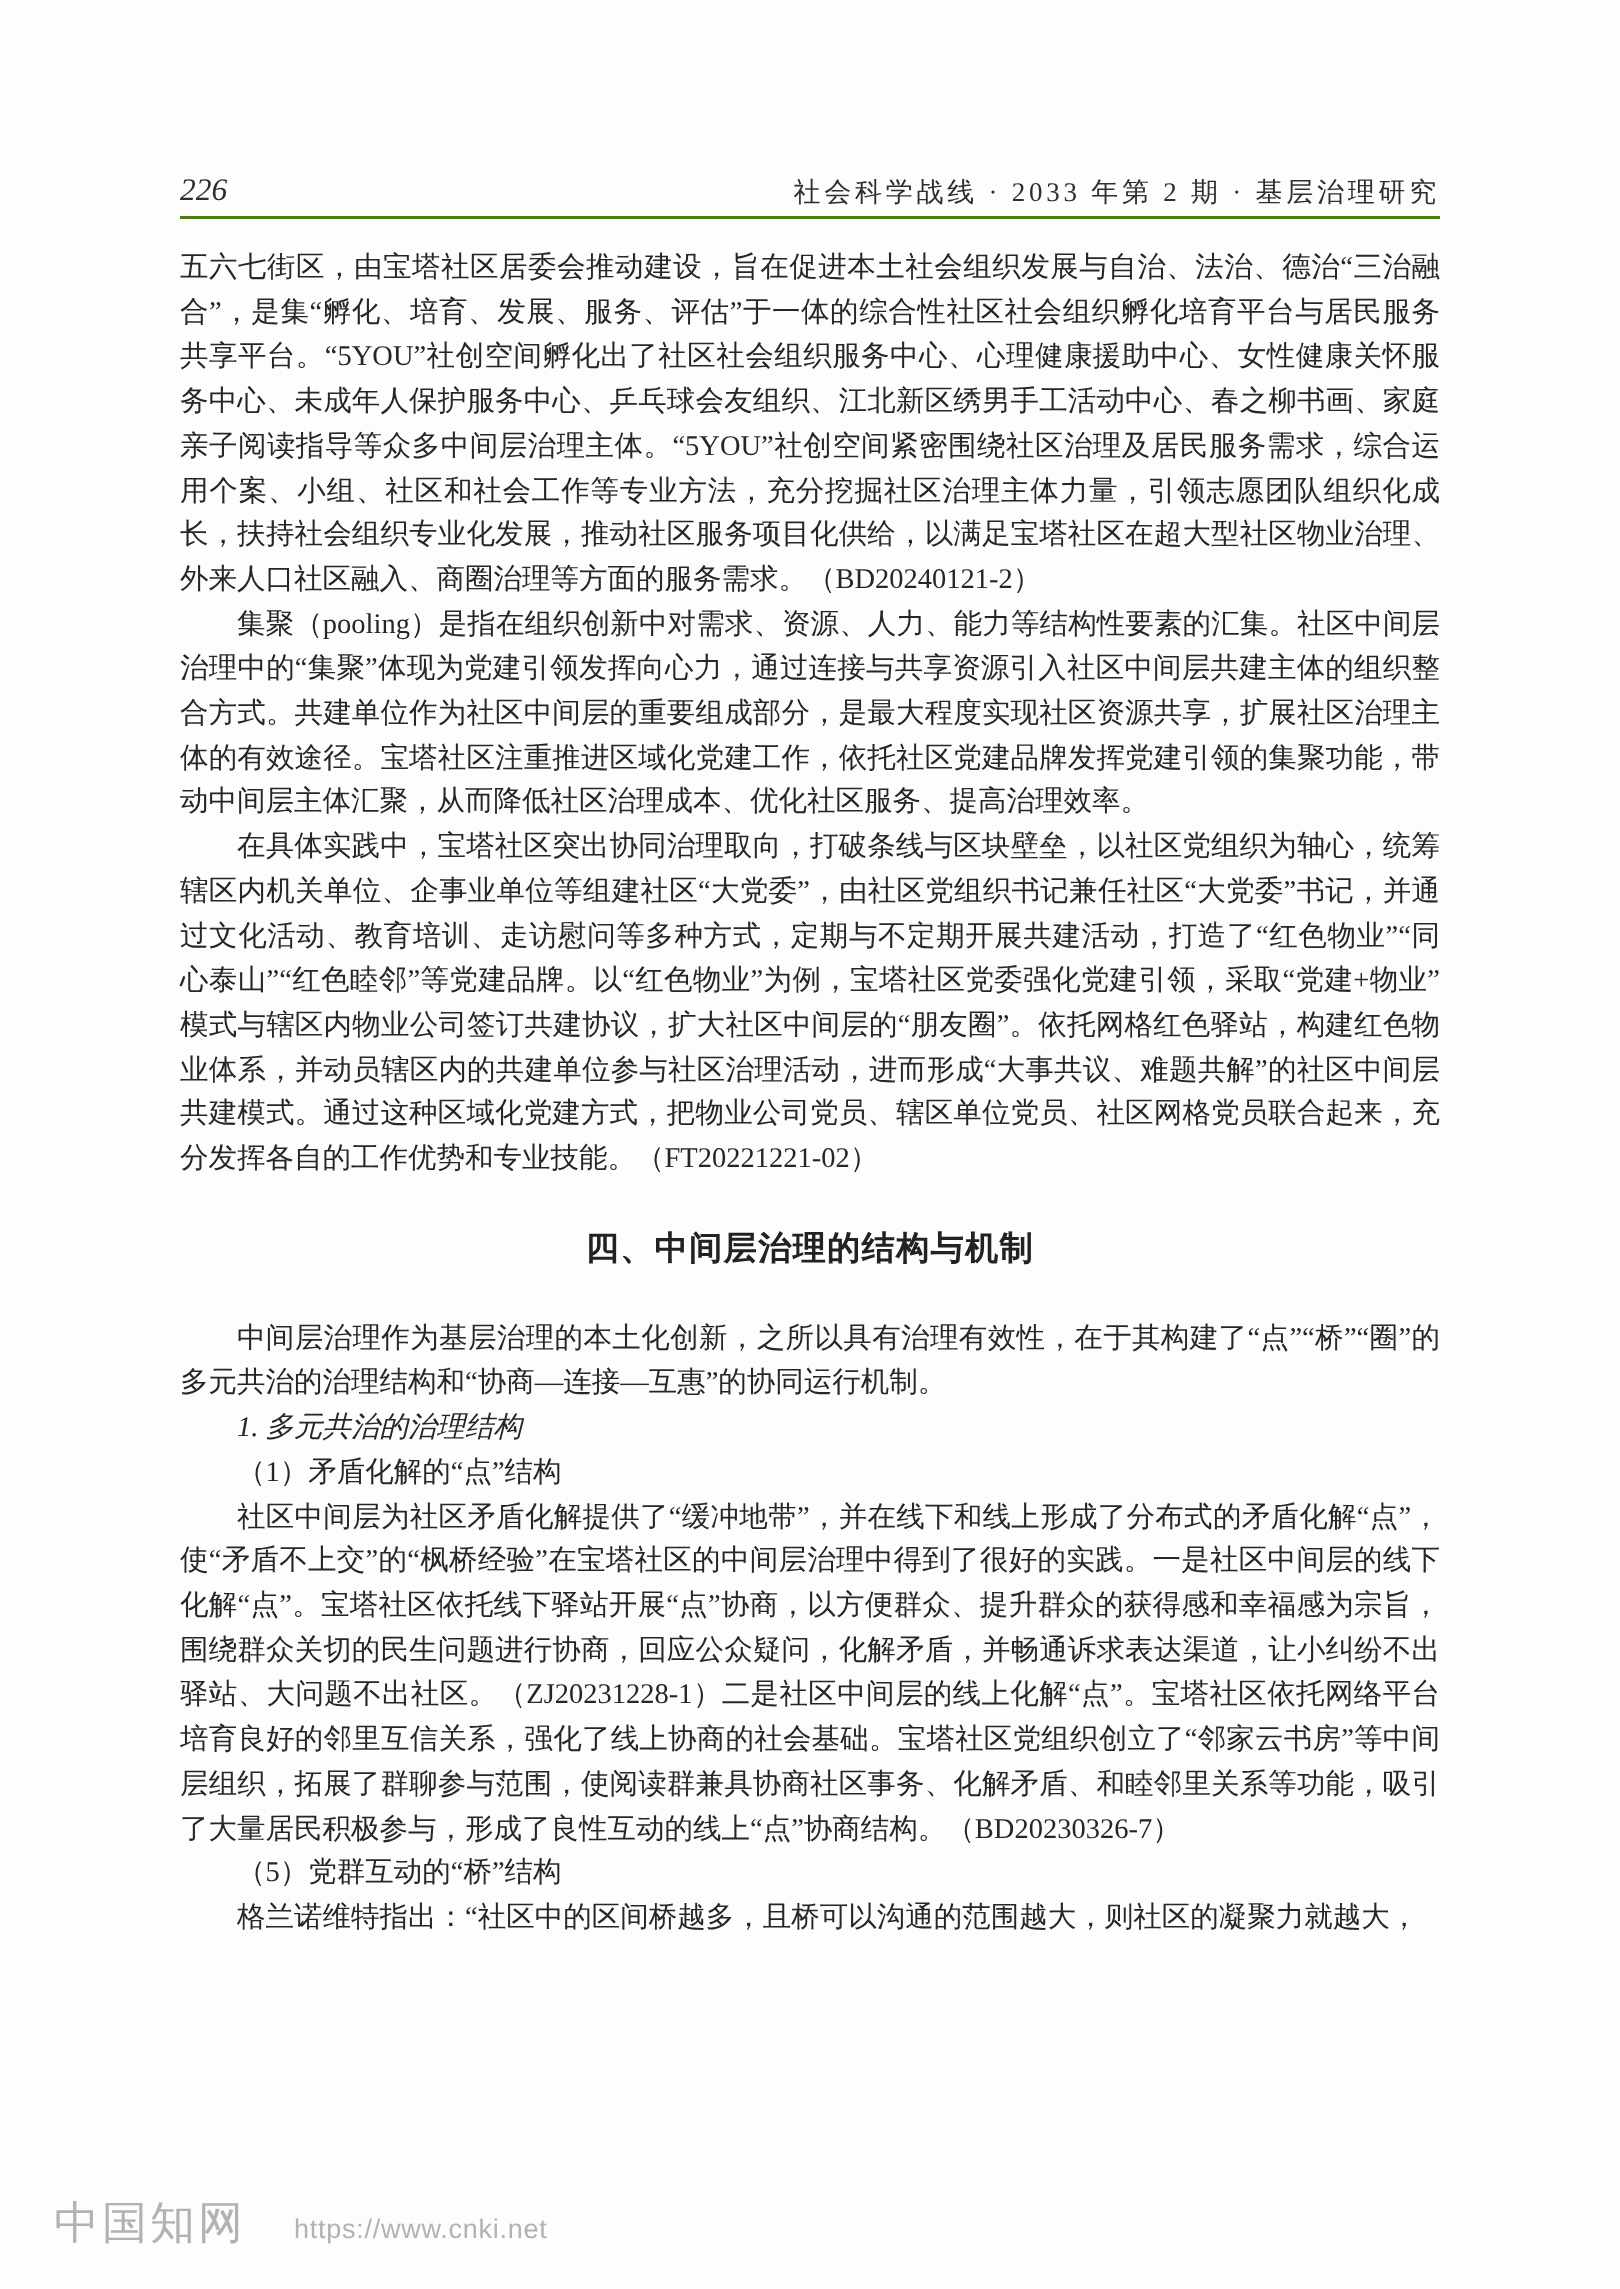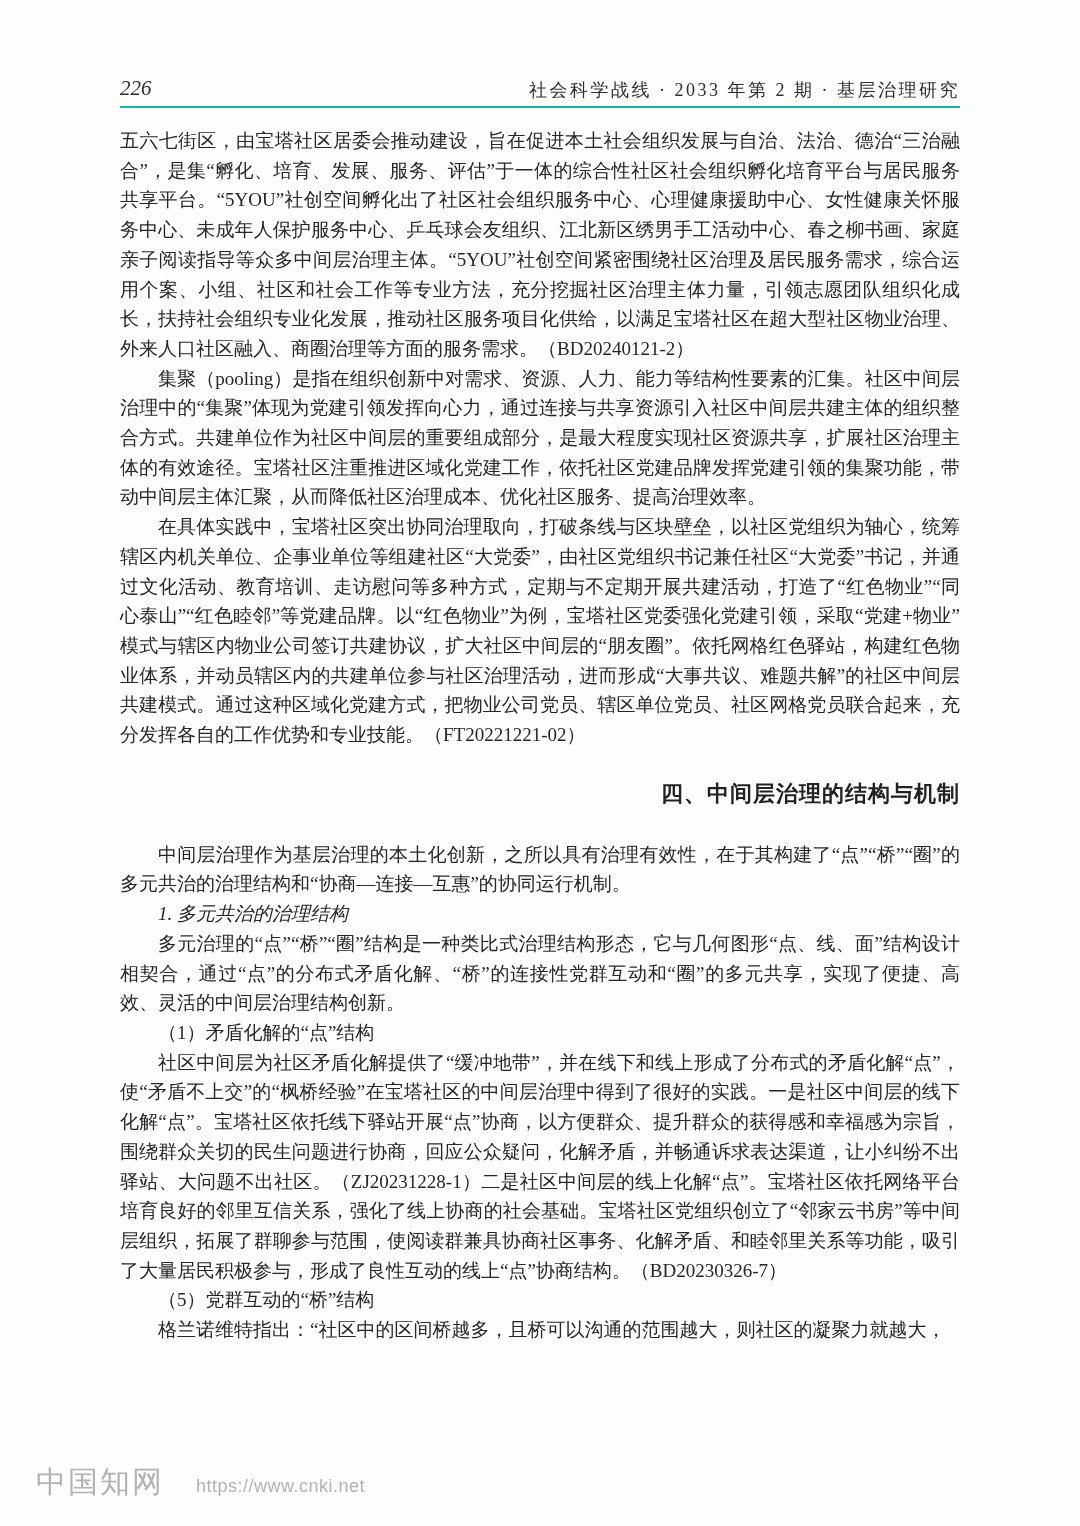--- a/index.html
+++ b/index.html
@@ -21,23 +21,23 @@
   .margin-box {
     position: absolute;
     left: 120px;
     top: 0;
     width: 840px;
   }
   .running-head {
     display: flex;
     justify-content: space-between;
     align-items: flex-end;
-    padding-top: 78px;
+    padding-top: 116px;
     padding-bottom: 7px;
-    border-bottom: 2px solid #14b8a6;
+    border-bottom: 2px solid #4d7c0f;
   }
   .page-number {
     font-style: italic;
     font-size: 21px;
     line-height: 1;
     color: #2e2e2e;
   }
   .journal-line {
     font-size: 18px;
     letter-spacing: 2.5px;
@@ -60,21 +60,21 @@
     text-indent: 2em;
   }
   .sub-heading {
     text-indent: 2em;
   }
   .section-title {
     font-family: "Liberation Sans", "DejaVu Sans", sans-serif;
     font-weight: bold;
     font-size: 22px;
     letter-spacing: 1px;
-    text-align: right;
+    text-align: center;
     color: #222;
     margin: 29px 0 31px 0;
     line-height: 30px;
   }
   .footer-watermark {
     position: absolute;
     left: 36px;
     top: 1462px;
     display: flex;
     align-items: baseline;
@@ -94,21 +94,20 @@
       <span class="page-number">226</span>
       <span class="journal-line">社会科学战线 · 2033 年第 2 期 · 基层治理研究</span>
     </div>
     <div class="article-body">
         <p class="blk body">五六七街区，由宝塔社区居委会推动建设，旨在促进本土社会组织发展与自治、法治、德治“三治融合”，是集“孵化、培育、发展、服务、评估”于一体的综合性社区社会组织孵化培育平台与居民服务共享平台。“5YOU”社创空间孵化出了社区社会组织服务中心、心理健康援助中心、女性健康关怀服务中心、未成年人保护服务中心、乒乓球会友组织、江北新区绣男手工活动中心、春之柳书画、家庭亲子阅读指导等众多中间层治理主体。“5YOU”社创空间紧密围绕社区治理及居民服务需求，综合运用个案、小组、社区和社会工作等专业方法，充分挖掘社区治理主体力量，引领志愿团队组织化成长，扶持社会组织专业化发展，推动社区服务项目化供给，以满足宝塔社区在超大型社区物业治理、外来人口社区融入、商圈治理等方面的服务需求。（BD20240121-2）</p>
         <p class="blk body indent">集聚（pooling）是指在组织创新中对需求、资源、人力、能力等结构性要素的汇集。社区中间层治理中的“集聚”体现为党建引领发挥向心力，通过连接与共享资源引入社区中间层共建主体的组织整合方式。共建单位作为社区中间层的重要组成部分，是最大程度实现社区资源共享，扩展社区治理主体的有效途径。宝塔社区注重推进区域化党建工作，依托社区党建品牌发挥党建引领的集聚功能，带动中间层主体汇聚，从而降低社区治理成本、优化社区服务、提高治理效率。</p>
         <p class="blk body indent">在具体实践中，宝塔社区突出协同治理取向，打破条线与区块壁垒，以社区党组织为轴心，统筹辖区内机关单位、企事业单位等组建社区“大党委”，由社区党组织书记兼任社区“大党委”书记，并通过文化活动、教育培训、走访慰问等多种方式，定期与不定期开展共建活动，打造了“红色物业”“同心泰山”“红色睦邻”等党建品牌。以“红色物业”为例，宝塔社区党委强化党建引领，采取“党建+物业”模式与辖区内物业公司签订共建协议，扩大社区中间层的“朋友圈”。依托网格红色驿站，构建红色物业体系，并动员辖区内的共建单位参与社区治理活动，进而形成“大事共议、难题共解”的社区中间层共建模式。通过这种区域化党建方式，把物业公司党员、辖区单位党员、社区网格党员联合起来，充分发挥各自的工作优势和专业技能。（FT20221221-02）</p>
         <h2 class="blk section-title">四、中间层治理的结构与机制</h2>
         <p class="blk body indent">中间层治理作为基层治理的本土化创新，之所以具有治理有效性，在于其构建了“点”“桥”“圈”的多元共治的治理结构和“协商—连接—互惠”的协同运行机制。</p>
         <p class="blk kai-heading">1. 多元共治的治理结构</p>
-        <p class="blk body indent">多元治理的“点”“桥”“圈”结构是一种类比式治理结构形态，它与几何图形“点、线、面”结构设计相契合，通过“点”的分布式矛盾化解、“桥”的连接性党群互动和“圈”的多元共享，实现了便捷、高效、灵活的中间层治理结构创新。</p>
         <p class="blk sub-heading">（1）矛盾化解的“点”结构</p>
         <p class="blk body indent">社区中间层为社区矛盾化解提供了“缓冲地带”，并在线下和线上形成了分布式的矛盾化解“点”，使“矛盾不上交”的“枫桥经验”在宝塔社区的中间层治理中得到了很好的实践。一是社区中间层的线下化解“点”。宝塔社区依托线下驿站开展“点”协商，以方便群众、提升群众的获得感和幸福感为宗旨，围绕群众关切的民生问题进行协商，回应公众疑问，化解矛盾，并畅通诉求表达渠道，让小纠纷不出驿站、大问题不出社区。（ZJ20231228-1）二是社区中间层的线上化解“点”。宝塔社区依托网络平台培育良好的邻里互信关系，强化了线上协商的社会基础。宝塔社区党组织创立了“邻家云书房”等中间层组织，拓展了群聊参与范围，使阅读群兼具协商社区事务、化解矛盾、和睦邻里关系等功能，吸引了大量居民积极参与，形成了良性互动的线上“点”协商结构。（BD20230326-7）</p>
         <p class="blk sub-heading">（5）党群互动的“桥”结构</p>
         <p class="blk body indent">格兰诺维特指出：“社区中的区间桥越多，且桥可以沟通的范围越大，则社区的凝聚力就越大，</p>
       </div>
   </div>
   <div class="footer-watermark">
     <span class="wm-brand">中国知网</span>
     <span class="wm-url">https://www.cnki.net</span>
   </div>

